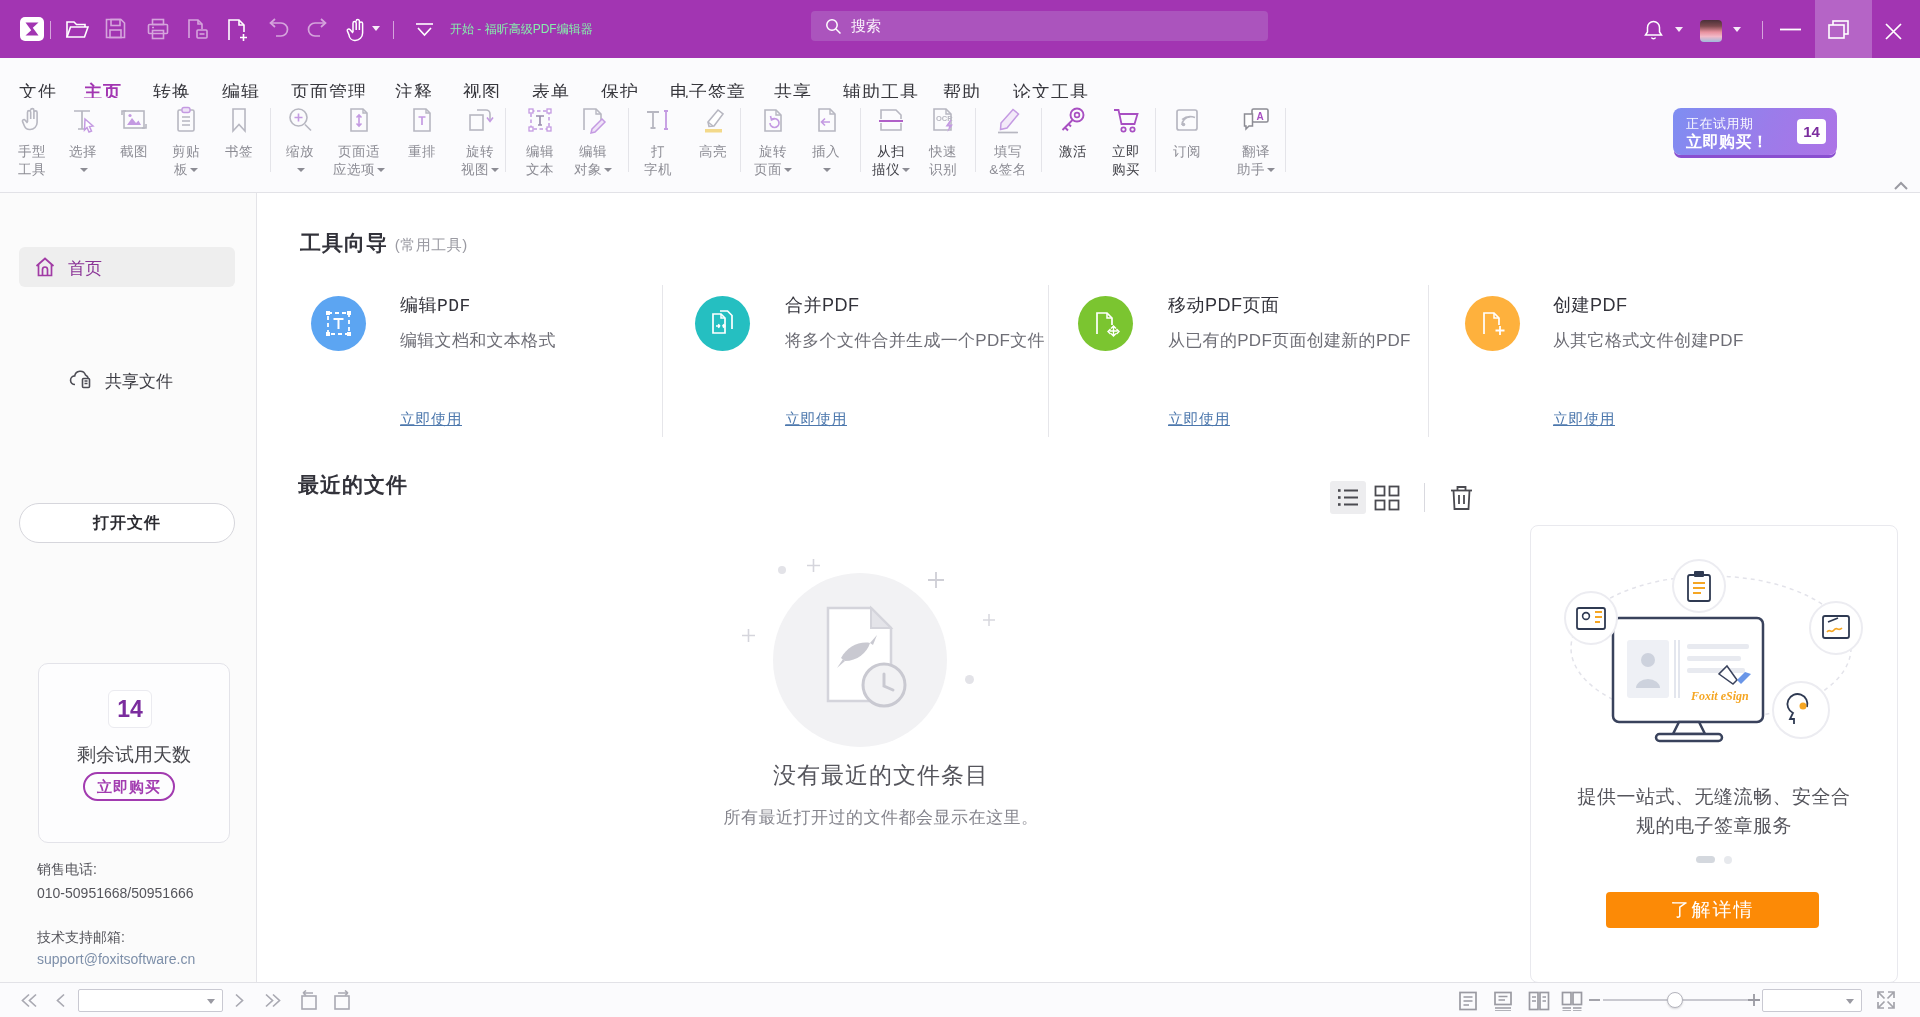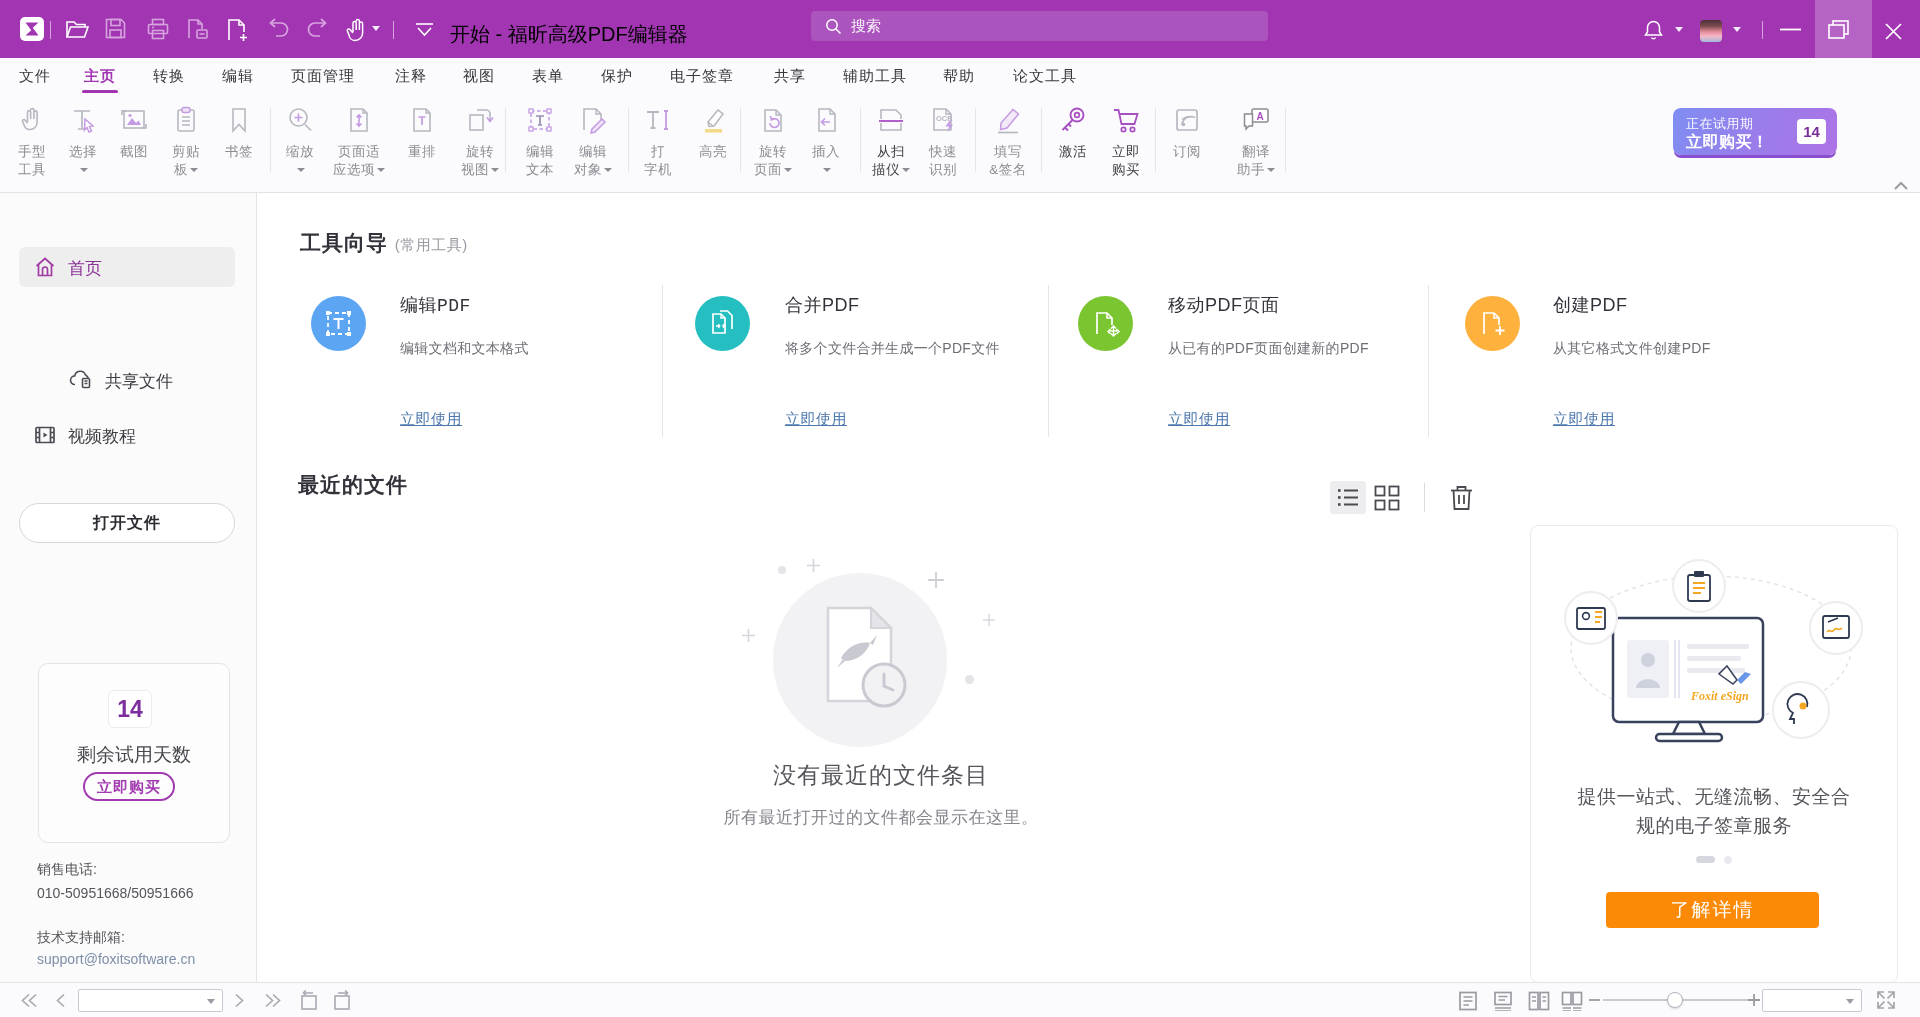--- a/index.html
+++ b/index.html
@@ -7,30 +7,30 @@
 #app { position:relative; width:1920px; height:1017px; background:#fff; overflow:hidden; }
 svg { display:block; }
 .abs { position:absolute; }
 
 
 .titlebar { position:absolute; left:0; top:0; width:1920px; height:58px; background:#a235b2; }
 .tb-icon { position:absolute; top:18px; width:24px; height:24px; }
 .tb-icon.dim { opacity:.55; }
 .tb-sep { position:absolute; top:21px; width:1px; height:18px; background:rgba(255,255,255,.55); }
 .tb-logo { position:absolute; left:20px; top:17px; width:24px; height:24px; background:#fff; border-radius:5px; }
-.win-title { position:absolute; left:450px; top:21px; color:#000000; font-size:20px; white-space:nowrap; }
+.win-title { position:absolute; left:450px; top:21px; color:#86efac; font-size:12px; white-space:nowrap; }
 .searchbox { position:absolute; left:811px; top:11px; width:457px; height:30px; background:#ab54bd; border-radius:4px; }
 .searchbox .ph { position:absolute; left:40px; top:6px; font-size:15px; color:rgba(255,255,255,.92); }
 .caret-down { width:0; height:0; border-left:5px solid transparent; border-right:5px solid transparent; border-top:5px solid rgba(255,255,255,.9); }
 .avatar { position:absolute; left:1700px; top:20px; width:22px; height:22px; border-radius:4px; background:linear-gradient(180deg,#4a3038 0%,#7e4a50 28%,#e8919e 55%,#f2b9c8 75%,#9fb9dc 100%); overflow:hidden; }
 .maxbg { position:absolute; left:1815px; top:0; width:57px; height:58px; background:#b564c6; }
 
 
 .menubar { position:absolute; left:0; top:58px; width:1920px; height:40px; background:#fbfbfd; }
-.menu-item { position:absolute; top:9px; font-size:15px; letter-spacing:1px; color:#37373d; white-space:nowrap; cursor:default; }
+.menu-item { position:absolute; top:22px; font-size:18px; letter-spacing:1px; color:#37373d; white-space:nowrap; cursor:default; }
 .menu-item.active { color:#a235b2; font-weight:bold; }
 .menu-item.active::after { content:""; position:absolute; left:-2px; right:-2px; bottom:-7px; height:3px; background:#a235b2; border-radius:2px; }
 
 
 .toolbar { position:absolute; left:0; top:98px; width:1920px; height:95px; background:#fbfbfd; border-bottom:1px solid #e2e2e7; }
 .tool { position:absolute; top:0; width:76px; text-align:center; }
 .ticon { position:absolute; left:23px; top:7px; width:30px; height:30px; }
 .tlabel { position:absolute; left:0; top:45px; width:76px; font-size:13.5px; line-height:18px; color:#8c8c94; letter-spacing:.5px; }
 .tool.em .tlabel { color:#3f3f46; }
 .tsep { position:absolute; top:10px; width:1px; height:64px; background:#e4e4e9; }
@@ -61,21 +61,21 @@
 .trial-card .buy-pill { position:absolute; left:44px; top:108px; width:92px; height:29px; border:2px solid #a23bb0; border-radius:15px; color:#a23bb0; font-size:15px; font-weight:bold; text-align:center; line-height:25px; letter-spacing:1px; }
 .contact { position:absolute; left:37px; font-size:14px; color:#55555b; white-space:nowrap; }
 .contact.email { color:#7d8fa9; }
 
 
 .section-title { position:absolute; left:300px; top:229px; font-size:21px; font-weight:bold; color:#32323a; letter-spacing:1px; }
 .section-sub { font-size:15px; font-weight:normal; color:#9a9aa2; letter-spacing:.5px; }
 .card-icon { position:absolute; top:296px; width:55px; height:55px; border-radius:50%; }
 .card-icon svg { position:absolute; left:13px; top:13px; }
 .card-title { position:absolute; top:293px; font-size:18px; color:#32323a; letter-spacing:.5px; }
-.card-desc { position:absolute; top:329px; font-size:14px; color:#6e6e76; letter-spacing:.3px;margin-top:11px; }
+.card-desc { position:absolute; top:329px; font-size:17px; color:#6e6e76; letter-spacing:.3px; }
 .card-link { position:absolute; top:410px; font-size:15px; color:#4d78ad; text-decoration:underline; letter-spacing:.5px; }
 .card-div { position:absolute; top:285px; width:1px; height:152px; background:#e6e6ea; }
 .recent-title { position:absolute; left:298px; top:471px; font-size:21px; font-weight:bold; color:#32323a; letter-spacing:1px; }
 .view-btn { position:absolute; top:481px; }
 .empty-circle { position:absolute; left:773px; top:573px; width:174px; height:174px; border-radius:50%; background:#f2f2f4; }
 .sparkle { position:absolute; color:#d5d5dc; }
 .dot { position:absolute; border-radius:50%; background:#e3e3e8; }
 .empty-title { position:absolute; left:656px; top:760px; width:450px; text-align:center; font-size:23px; color:#55555c; letter-spacing:1px;font-family:Liberation Serif, serif; }
 .empty-sub { position:absolute; left:656px; top:806px; width:450px; text-align:center; font-size:17px; color:#85858d; letter-spacing:.5px; }
 
@@ -477,30 +477,20 @@
     </div>
     <div class="side-item side-shared">
       <span class="sicon">
         <svg width="25" height="24" viewBox="0 0 25 24" fill="none" stroke="#4c4c54" stroke-width="1.6">
             <path d="M7 16.5 a4.3 4.3 0 01-.3-8.6 a5.6 5.6 0 0110.8-1 a4.6 4.6 0 012.8 3.6"></path>
             <rect x="14.5" y="10.5" width="7" height="9" rx="1"></rect>
             <path d="M16.5 13 H19.5 M16.5 15.5 H19.5"></path>
           </svg>
       </span>
       <span class="lbl">共享文件</span>
-    </div>
-    <div class="side-item side-video">
-      <span class="sicon">
-        <svg width="24" height="24" viewBox="0 0 24 24" fill="none" stroke="#4c4c54" stroke-width="1.7">
-            <rect x="3" y="4.5" width="18" height="15" rx="1"></rect>
-            <path d="M6.5 4.5 V19.5 M17.5 4.5 V19.5 M3 9.5 H6.5 M3 14.5 H6.5 M17.5 9.5 H21 M17.5 14.5 H21"></path>
-            <path d="M10.5 9.5 L14.5 12 L10.5 14.5 Z" fill="#4c4c54" stroke="none"></path>
-          </svg>
-      </span>
-      <span class="lbl">视频教程</span>
     </div>
     <div class="open-btn">打开文件</div>
     <div class="trial-card">
       <div class="day-box">14</div>
       <div class="tc-lbl">剩余试用天数</div>
       <div class="buy-pill">立即购买</div>
     </div>
     <div class="contact" style="top:668px">销售电话:</div>
     <div class="contact" style="top:692px">010-50951668/50951666</div>
     <div class="contact" style="top:736px">技术支持邮箱:</div>

